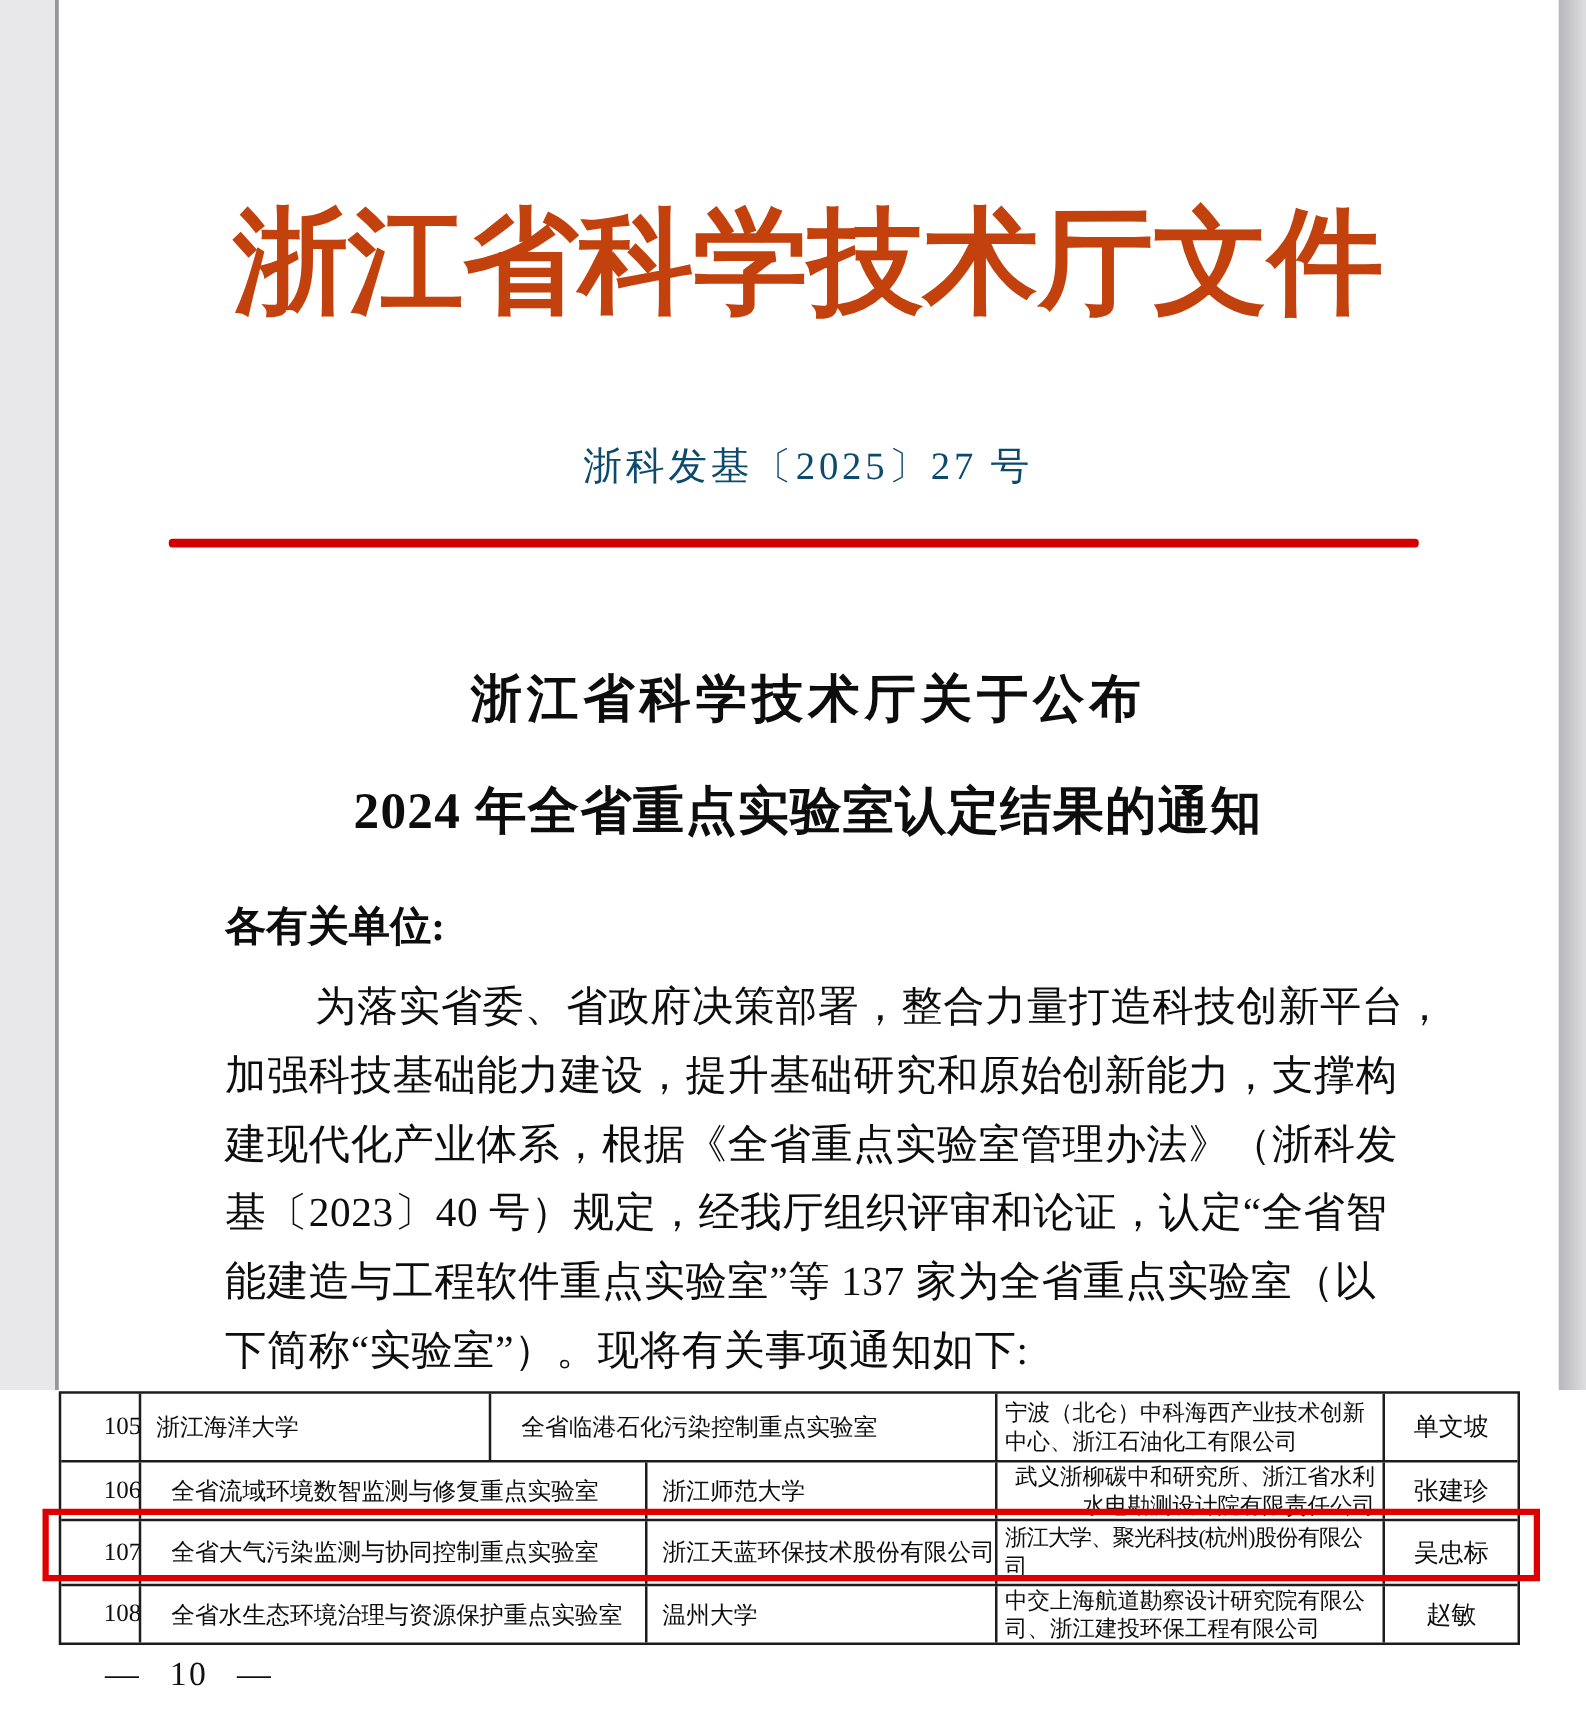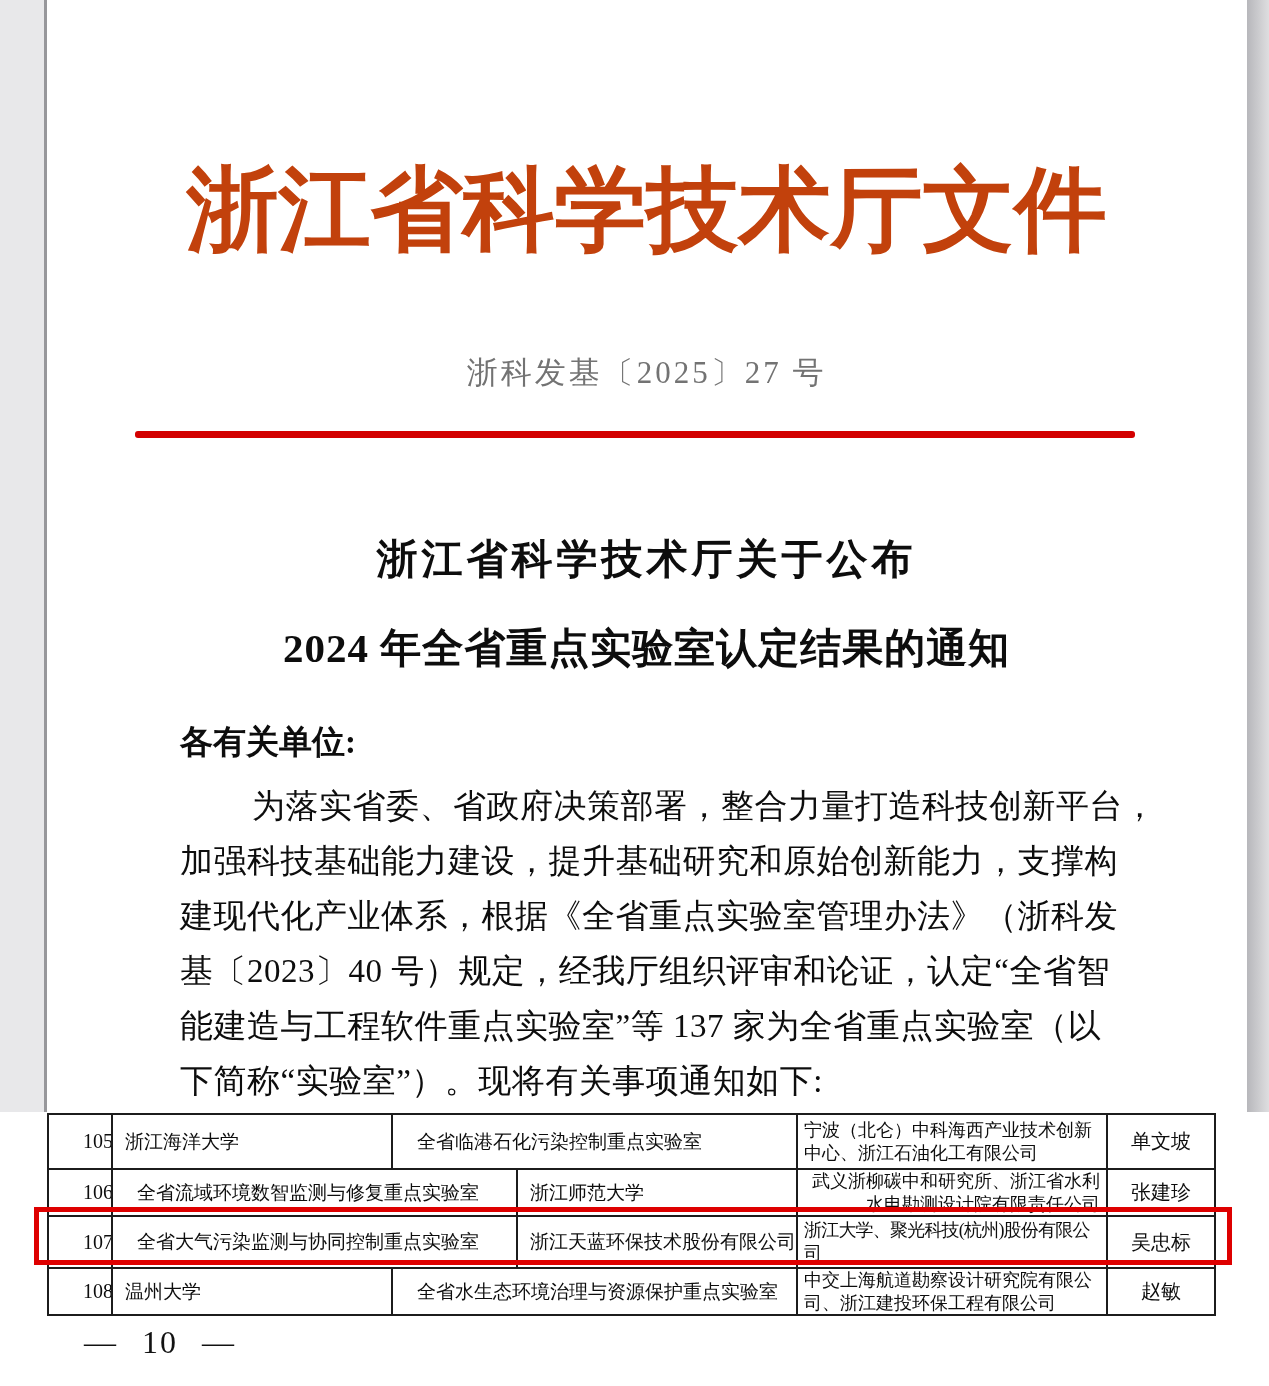--- a/index.html
+++ b/index.html
@@ -14,21 +14,21 @@
   }
   .edge-right{
     position:absolute;left:1247px;top:0;width:22px;height:1112px;
     background:linear-gradient(to right,#b7b7bb,#dedee0);
   }
   .centered-band{position:absolute;left:46px;width:1201px;text-align:center;}
   .header-title{
     top:148px;font-size:92px;font-weight:bold;color:#c2410c;
     white-space:nowrap;letter-spacing:0;
   }
-  .doc-number{top:352px;font-size:31px;letter-spacing:3px;color:#737373;}
+  .doc-number{top:352px;font-size:31px;letter-spacing:3px;color:#0c4a6e;}
   .red-rule{
     position:absolute;left:135px;top:431px;width:1000px;height:7px;
     background:#d30000;border-radius:3px;
   }
   .notice-title{font-weight:bold;color:#0d0d0d;white-space:nowrap;}
   .notice-l1{top:532px;font-size:41px;letter-spacing:4px;}
   .notice-l2{top:603px;font-size:41px;letter-spacing:1px;margin-top:18px;}
   .salutation{
     position:absolute;left:180px;top:722px;font-size:33px;line-height:40px;color:#0d0d0d;font-weight:bold;
   }
@@ -56,21 +56,21 @@
   .c-lab{width:405px;padding-left:24px;white-space:nowrap;overflow:hidden;}
   .c-org{width:280px;padding-left:12px;white-space:nowrap;overflow:hidden;}
   .c-partner{width:310px;padding:2px 6px;font-size:18px;line-height:23px;}
   .c-partner.tight{letter-spacing:-0.8px;}
   .c-dir{width:108px;justify-content:center;font-size:20px;}
   .highlight-box{
     position:absolute;left:34px;top:1207px;width:1198px;height:58px;
     box-sizing:border-box;border:5px solid #de0000;background:transparent;z-index:5;
   }
   .page-number{
-    position:absolute;left:84px;top:1324px;font-size:32px;color:#111;
+    position:absolute;left:84px;top:1324px;font-size:27px;color:#111;
     word-spacing:14px;letter-spacing:2px;
   }
 </style>
 </head>
 <body>
 
 <div class="canvas">
 
   <div class="edge-left"></div>
   <div class="edge-right"></div>
@@ -114,22 +114,22 @@
     </div>
     <div class="trow r3">
       <div class="cell c-no">107</div>
       <div class="cell c-lab">全省大气污染监测与协同控制重点实验室</div>
       <div class="cell c-org">浙江天蓝环保技术股份有限公司</div>
       <div class="cell c-partner tight">浙江大学、聚光科技(杭州)股份有限公司</div>
       <div class="cell c-dir">吴忠标</div>
     </div>
     <div class="trow r4">
       <div class="cell c-no">108</div>
+      <div class="cell c-lab">全省水生态环境治理与资源保护重点实验室</div>
       <div class="cell c-org">温州大学</div>
-      <div class="cell c-lab">全省水生态环境治理与资源保护重点实验室</div>
       <div class="cell c-partner">中交上海航道勘察设计研究院有限公司、浙江建投环保工程有限公司</div>
       <div class="cell c-dir">赵敏</div>
     </div>
   </div>
 
   <div class="highlight-box"></div>
 
   <div class="page-number">— 10 —</div>
 
 </div>

